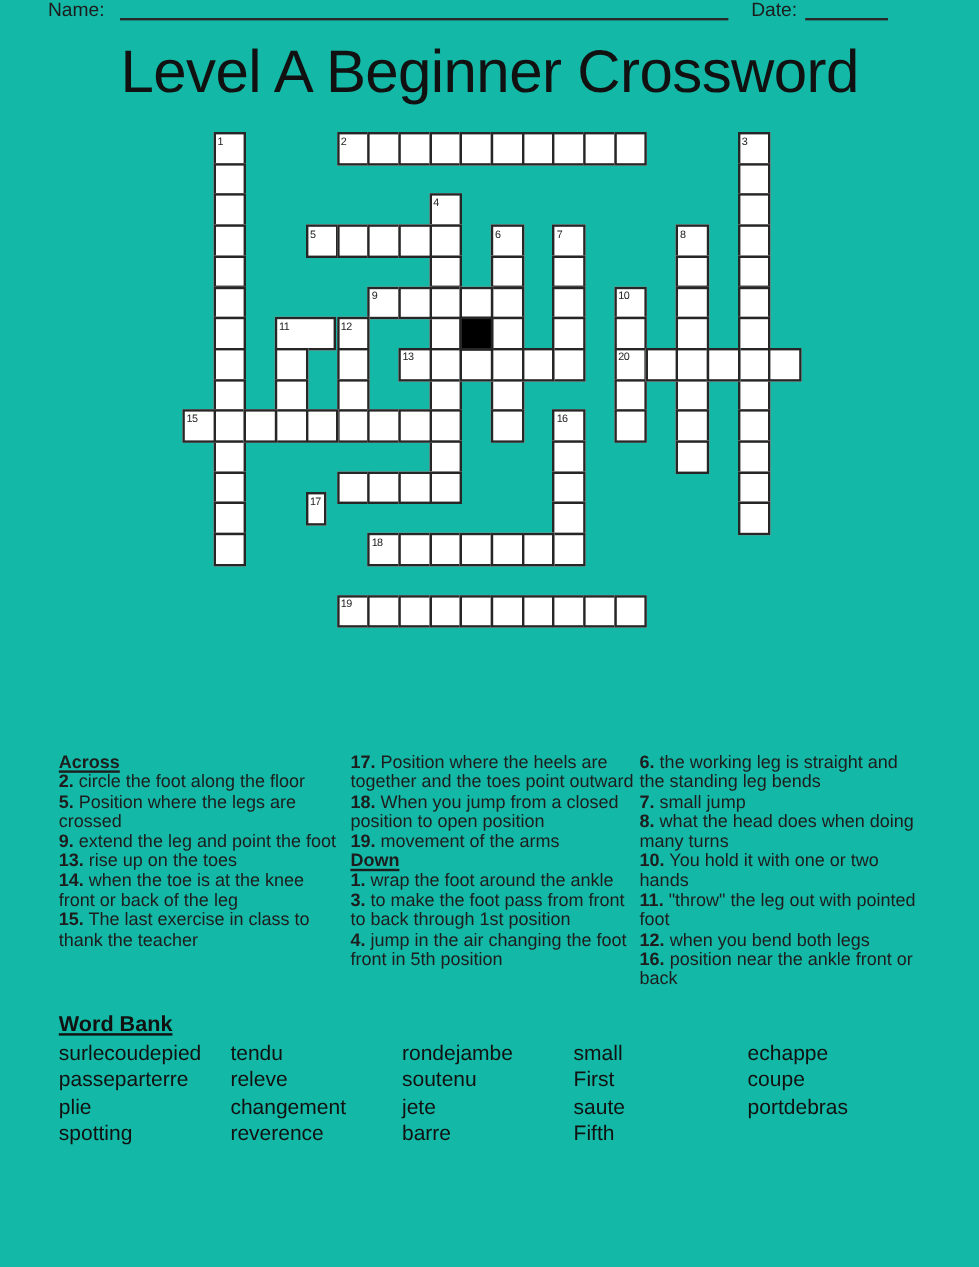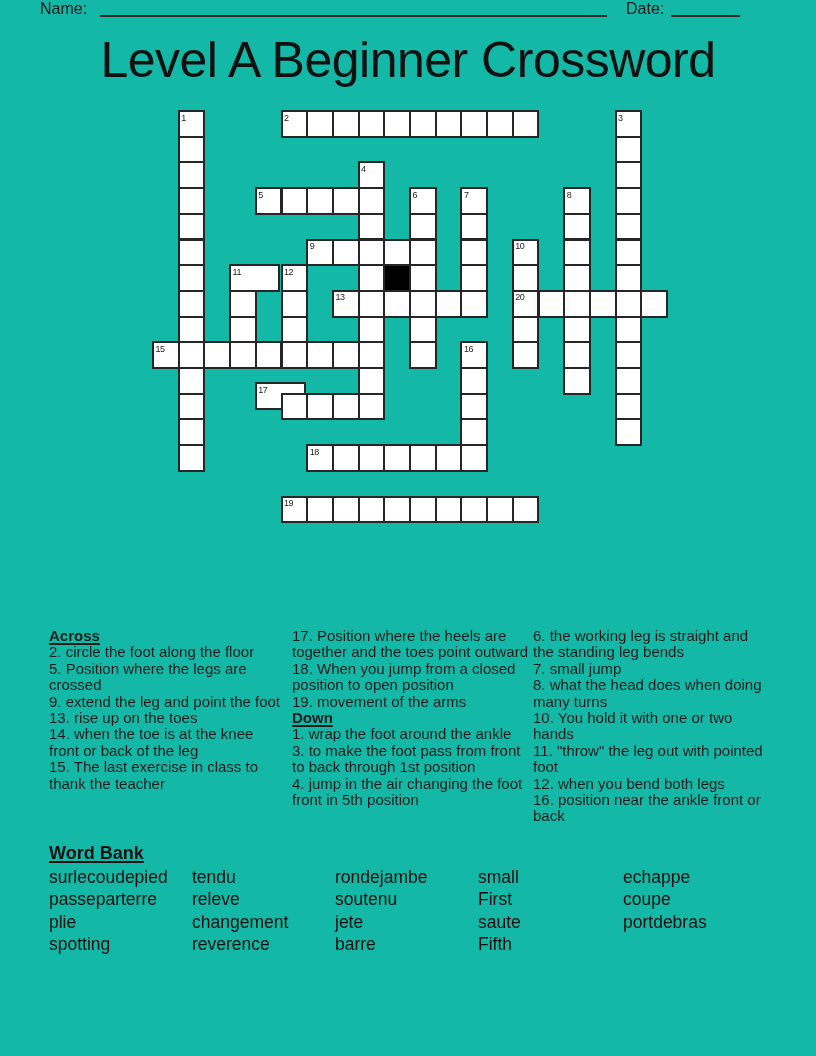--- a/index.html
+++ b/index.html
@@ -32,21 +32,21 @@
   }
   
   .clues-col{position:absolute;top:628px;font-size:15px;line-height:16.4px;color:#1d1d1d;}
   .col1{left:49px;width:238px;}
   .col2{left:292px;width:241px;}
   .col3{left:533px;width:236px;}
   .clue-heading{
     font-weight:bold;text-decoration:underline;
     text-decoration-thickness:2px;text-underline-offset:2px;
   }
-  .clue b{font-weight:normal;}
+  .clue b{font-weight:bold;}
   
   .wb-heading{
     position:absolute;left:49px;top:843px;font-size:18px;font-weight:bold;
     text-decoration:underline;text-decoration-thickness:2px;text-underline-offset:2px;
     color:#111;
   }
   .wb-col{position:absolute;top:866px;font-size:17.5px;line-height:22.4px;color:#111;}
   .wb1{left:49px;}
   .wb2{left:192px;}
   .wb3{left:335px;}
@@ -194,21 +194,21 @@
       <div class="cell" style="left: 102.8px; top: 231.3px; width: 27.7px; height: 27.7px;"></div>
       <div class="cell" style="left: 154.2px; top: 231.3px; width: 27.7px; height: 27.7px;"></div>
       <div class="cell" style="left: 179.9px; top: 231.3px; width: 27.7px; height: 27.7px;"></div>
       <div class="cell" style="left: 308.4px; top: 231.3px; width: 27.7px; height: 27.7px;">
         <span class="cell-num">16</span>
       </div>
       <div class="cell" style="left: 308.4px; top: 257px; width: 27.7px; height: 27.7px;"></div>
       <div class="cell" style="left: 308.4px; top: 282.7px; width: 27.7px; height: 27.7px;"></div>
       <div class="cell" style="left: 308.4px; top: 308.4px; width: 27.7px; height: 27.7px;"></div>
       <div class="cell" style="left: 308.4px; top: 334.1px; width: 27.7px; height: 27.7px;"></div>
-      <div class="cell" style="left: 102.8px; top: 272px; width: 51px; height: 27.7px;">
+      <div class="cell" style="left: 102.8px; top: 300px; width: 17px; height: 27.7px;">
         <span class="cell-num">17</span>
       </div>
       <div class="cell" style="left: 128.5px; top: 282.7px; width: 27.7px; height: 27.7px;"></div>
       <div class="cell" style="left: 154.2px; top: 282.7px; width: 27.7px; height: 27.7px;"></div>
       <div class="cell" style="left: 179.9px; top: 282.7px; width: 27.7px; height: 27.7px;"></div>
       <div class="cell" style="left: 154.2px; top: 334.1px; width: 27.7px; height: 27.7px;">
         <span class="cell-num">18</span>
       </div>
       <div class="cell" style="left: 179.9px; top: 334.1px; width: 27.7px; height: 27.7px;"></div>
       <div class="cell" style="left: 205.6px; top: 334.1px; width: 27.7px; height: 27.7px;"></div>

